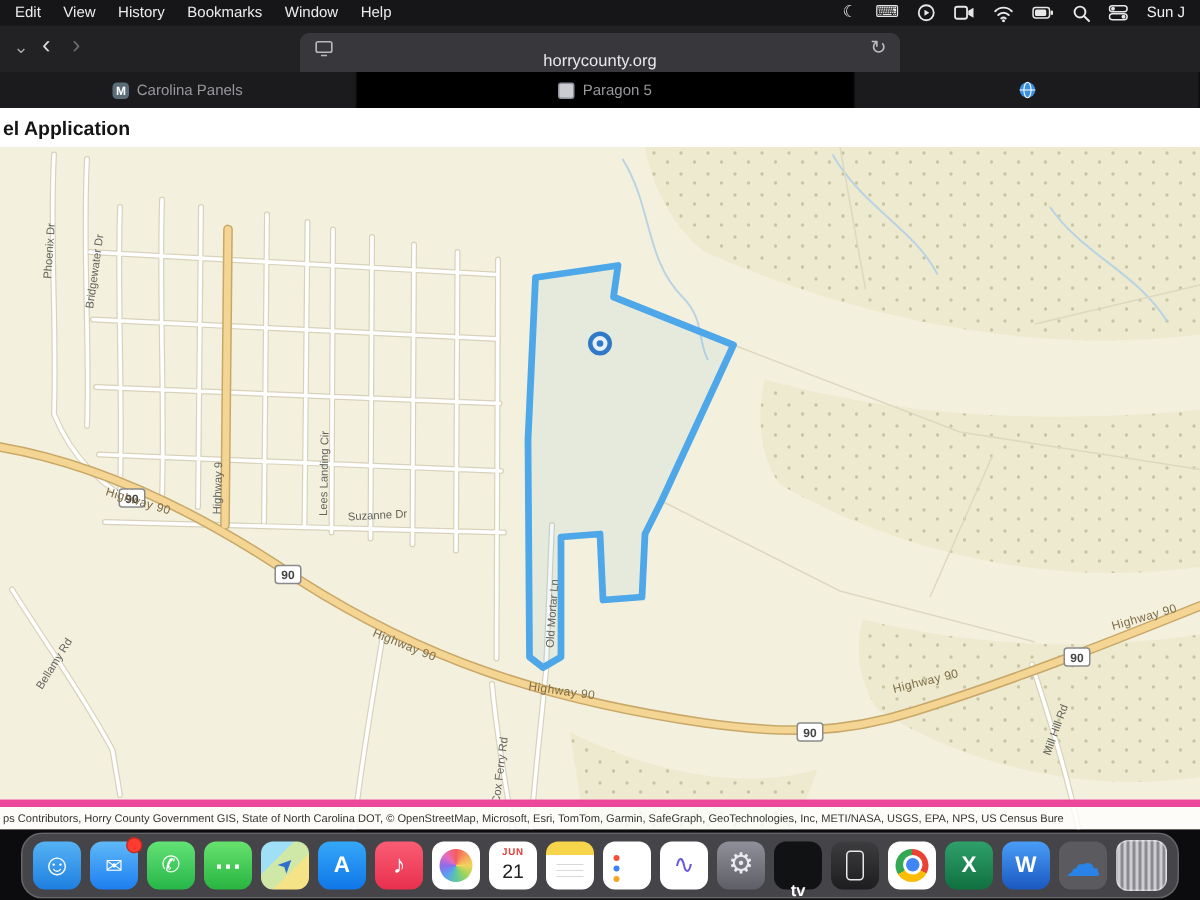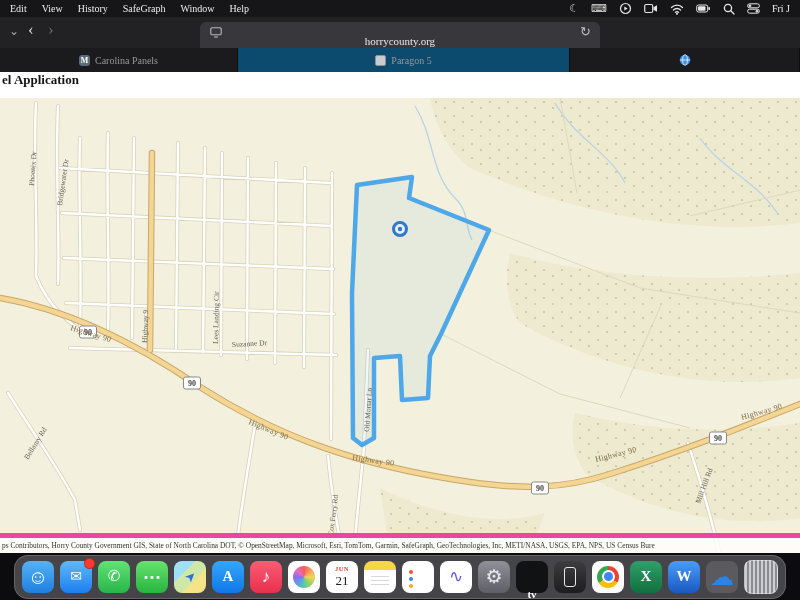--- a/index.html
+++ b/index.html
@@ -1,17 +1,17 @@
 <!DOCTYPE html>
 <html><head>
 <meta charset="utf-8">
 <style>
   html,body{margin:0;padding:0;background:#000;}
   .screen{position:relative;width:800px;height:600px;overflow:hidden;
-          font-family:Liberation Serif, serif;background:#0c0c0e;}
+          font-family:Liberation Sans, sans-serif;background:#0c0c0e;}
   .band{position:absolute;left:0;right:0;}
 
   
   .menu-bar{top:0;height:17px;background:#161618;display:flex;align-items:center;
             gap:15px;padding:0 10px;font-size:10px;color:#ececec;}
   .menu-item{cursor:default;}
   .mb-right{margin-left:auto;display:flex;gap:12px;align-items:center;}
   .mb-ico{display:inline-flex;align-items:center;color:#e6e6e6;font-size:11px;line-height:1;}
   .mb-ico svg{display:block;}
   .mb-clock{font-size:10px;color:#f0f0f0;white-space:nowrap;}
@@ -26,29 +26,29 @@
             border-radius:6px;display:flex;align-items:center;justify-content:center;
             color:#e8e8eb;font-size:11px;}
   .url-pill .site-ico{position:absolute;left:10px;top:5px;}
   .url-pill .reload{position:absolute;right:9px;top:2px;font-size:13px;color:#bcbcc1;}
 
   
   .tab-bar{top:48px;height:24px;background:#1b1b1e;display:flex;}
   .tab{display:flex;align-items:center;justify-content:center;gap:5px;font-size:10px;
        color:#97979c;border-right:1px solid #0d0d0f;box-sizing:border-box;}
   .tab-1{width:238px;}
-  .tab-2{width:332px;background:#0c4a6e;text-align:right;}
+  .tab-2{width:332px;background:#000000;text-align:right;}
   .tab-3{flex:1;color:#c9c9cd;}
   .fav-m{width:11px;height:11px;border-radius:3px;background:#5b6b77;color:#fff;font-size:8px;
          font-weight:700;display:flex;align-items:center;justify-content:center;}
   .fav-doc{width:9px;height:9px;border:1px solid #8d929a;border-radius:2px;background:#caccd2;}
   .fav-globe svg{display:block;}
 
   
-  .page-header{top:72px;height:26px;background:#fff;display:flex;
+  .page-header{top:72px;height:26px;background:#fff;display:flex;align-items:center;
                padding-left:2px;font-weight:700;font-size:13px;color:#141414;}
 
   
   .map-wrap{top:98px;height:455px;background:#f3f0dd;}
   .map-wrap svg{position:absolute;top:0;left:0;}
   .attribution{position:absolute;left:0;right:0;bottom:0;height:15px;line-height:15px;
                background:rgba(255,255,255,.78);border-top:5px solid #ec4899;
                font-size:7.4px;color:#333;white-space:nowrap;overflow:hidden;padding-left:2px;}
 
   
@@ -97,21 +97,21 @@
 </style>
 </head>
 <body>
 
 <div class="screen">
 
   <div class="band menu-bar">
     <span class="menu-item">Edit</span>
     <span class="menu-item">View</span>
     <span class="menu-item">History</span>
-    <span class="menu-item">SafeGraph</span>
+    <span class="menu-item">Bookmarks</span>
     <span class="menu-item">Window</span>
     <span class="menu-item">Help</span>
     <span class="mb-right">
       <span class="mb-ico">☾</span>
       <span class="mb-ico">⌨</span>
       <span class="mb-ico">
         <svg width="13" height="13" viewBox="0 0 13 13">
             <circle cx="6.5" cy="6.5" r="5" fill="none" stroke="#e6e6e6" stroke-width="1.2"></circle>
             <path d="M5.3 4.5 L8.6 6.5 L5.3 8.5 Z" fill="#e6e6e6"></path>
           </svg>
@@ -142,21 +142,21 @@
           </svg>
       </span>
       <span class="mb-ico">
         <svg width="13" height="11" viewBox="0 0 13 11">
             <rect x="0.6" y="0.8" width="11.8" height="4" rx="2" fill="none" stroke="#e6e6e6" stroke-width="1"></rect>
             <circle cx="3" cy="2.8" r="1.3" fill="#e6e6e6"></circle>
             <rect x="0.6" y="6.2" width="11.8" height="4" rx="2" fill="none" stroke="#e6e6e6" stroke-width="1"></rect>
             <circle cx="10" cy="8.2" r="1.3" fill="#e6e6e6"></circle>
           </svg>
       </span>
-      <span class="mb-clock">Fri J</span>
+      <span class="mb-clock">Sun J</span>
     </span>
   </div>
 
   <div class="band toolbar">
     <span class="tb-abs nav-chevron">⌄</span>
     <span class="tb-abs nav-back">‹</span>
     <span class="tb-abs nav-fwd">›</span>
     <div class="url-pill">
       <span class="site-ico">
         <svg width="12" height="11" viewBox="0 0 12 11">

